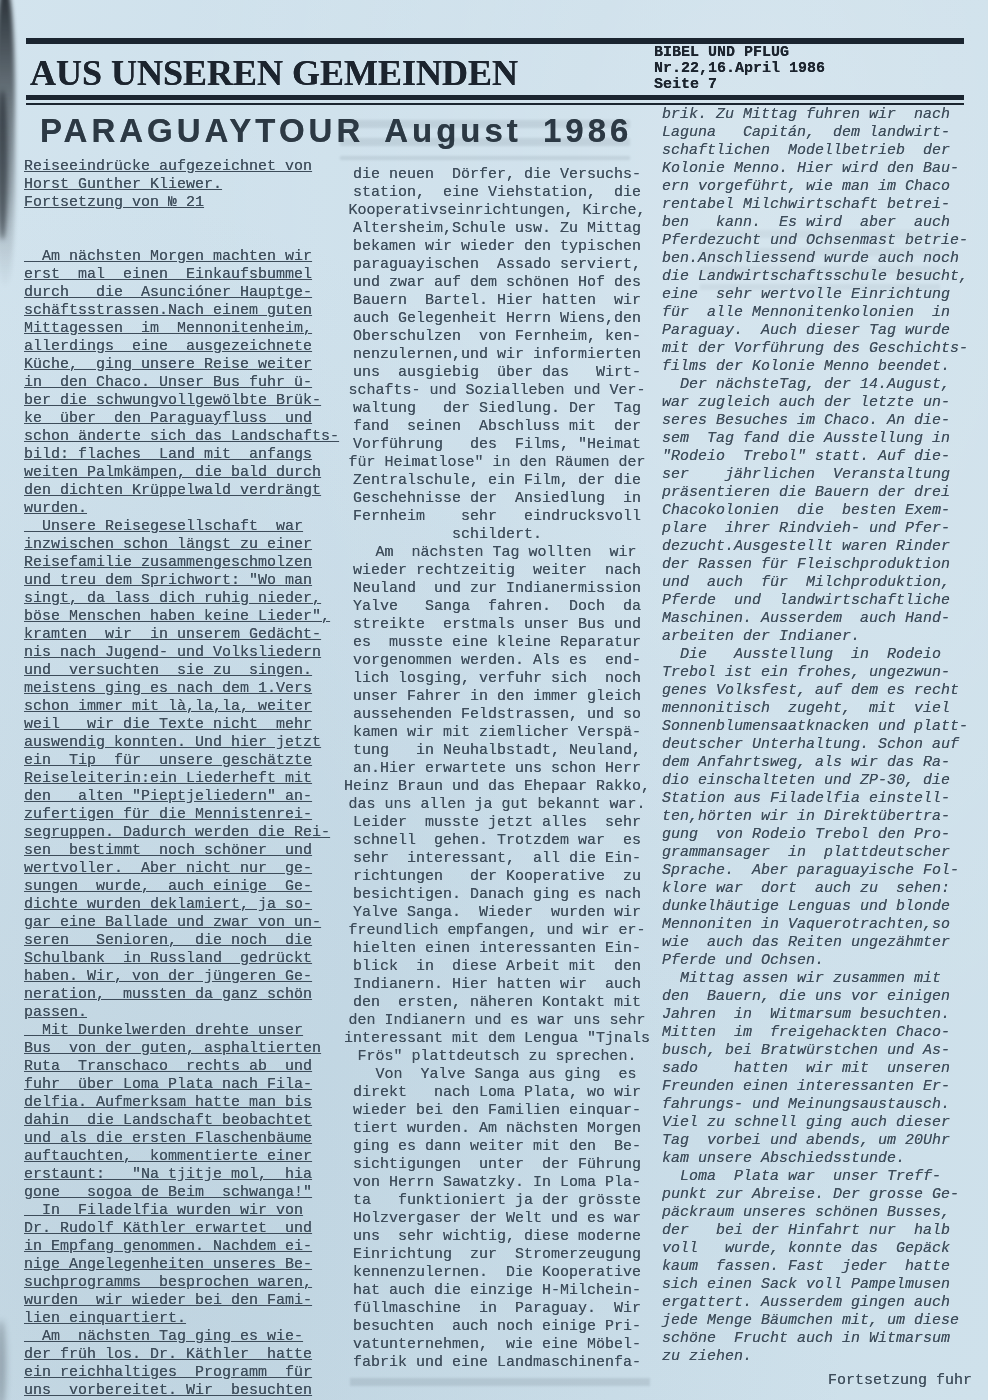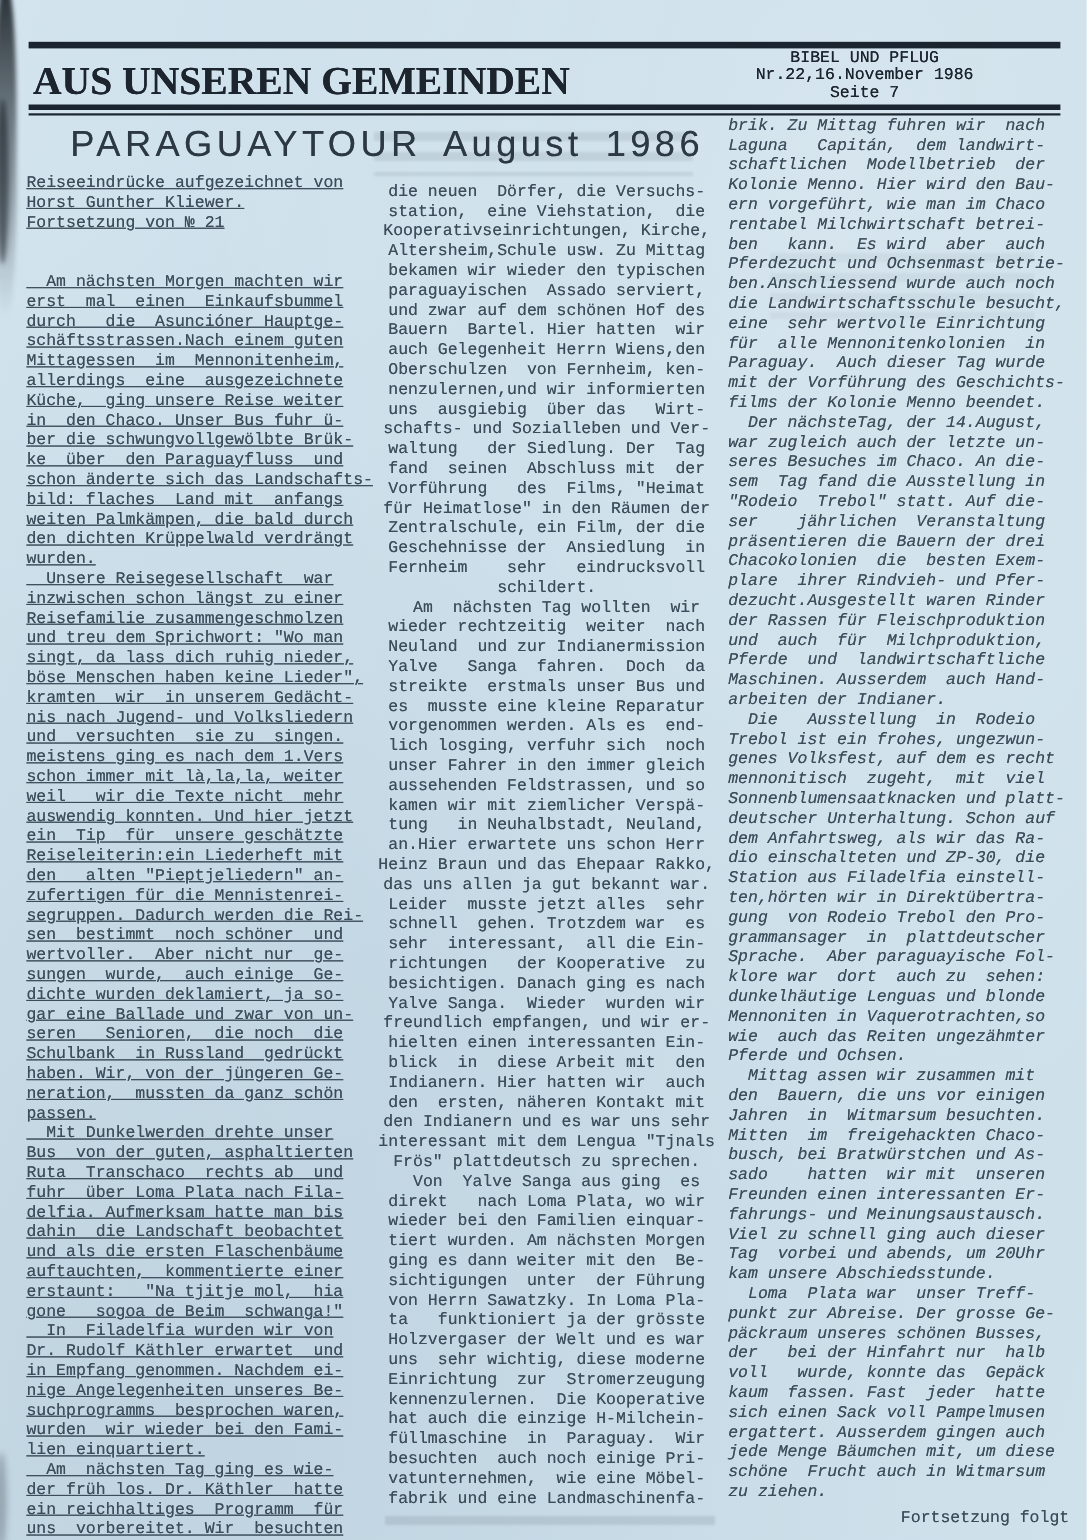--- a/index.html
+++ b/index.html
@@ -16,30 +16,31 @@
   .rule-thick { left:26px; right:24px; top:95px;  height:5px; }
   .rule-thin  { left:26px; right:24px; top:103px; height:2px; }
   .section-title {
     position:absolute; left:30px; top:52px;
     font-family:"Liberation Serif","DejaVu Serif",serif;
     font-weight:bold; font-size:36px; letter-spacing:0px; color:#1c242e;
     text-shadow:0 0 .6px #1c242e;
     text-align:center;
   }
   .issue-block {
-    position:absolute; right:42px; top:45px; width:320px; text-align:center;
+    position:absolute; right:14px; top:45px; width:320px; text-align:left;
     font-family:"Liberation Mono","DejaVu Sans Mono",monospace;
-    font-weight:normal; font-size:15px; line-height:16px; color:#1c242e;
+    font-weight:bold; font-size:15px; line-height:16px; color:#1c242e;
     text-shadow:0 0 .5px #1c242e;
   }
   .article-title {
-    position:absolute; left:40px; top:112px; width:600px; text-align:right;
+    position:absolute; left:40px; top:112px; width:600px; text-align:left;
     font-family:"Liberation Sans","DejaVu Sans",sans-serif;
     font-size:33px; letter-spacing:4px; word-spacing:8px; color:#2c3944;
     text-shadow:0 0 .6px rgba(44,57,68,.7);
+    font-weight:bold;
   }
   .col {
     position:absolute; white-space:pre; font-size:15px; line-height:18px;
     color:#3d4c5a; text-shadow:0 0 .5px rgba(61,76,90,.75);
   }
   .col1 { left:24px;  top:158px; width:312px;text-decoration:underline; }
   .col2 { left:341px; top:166px; width:312px;text-align:center; }
   .col3 { left:662px; top:106px; width:314px;font-style:italic; }
   .continuation {
     position:absolute; left:662px; top:1372px; width:310px; text-align:right;
@@ -78,21 +79,21 @@
   <div class="ghost ghost1"></div>
   <div class="ghost ghost2"></div>
   <div class="ghost ghost3"></div>
 
   <div class="rule rule-top"></div>
 
   <div class="section-title">AUS UNSEREN GEMEINDEN</div>
 
   <div class="issue-block">
     <div>BIBEL UND PFLUG</div>
-    <div>Nr.22,16.November 1986</div>
+    <div>Nr.22,16.April 1986</div>
     <div>Seite 7</div>
   </div>
 
   <div class="rule rule-thick"></div>
   <div class="rule rule-thin"></div>
 
   <div class="article-title">PARAGUAYTOUR August 1986</div>
 
   <div class="col col1">Reiseeindrücke aufgezeichnet von
 Horst Gunther Kliewer.
@@ -296,15 +297,15 @@
 päckraum unseres schönen Busses,
 der   bei der Hinfahrt nur  halb
 voll   wurde, konnte das  Gepäck
 kaum  fassen. Fast  jeder  hatte
 sich einen Sack voll Pampelmusen
 ergattert. Ausserdem gingen auch
 jede Menge Bäumchen mit, um diese
 schöne  Frucht auch in Witmarsum
 zu ziehen.</div>
 
-  <div class="continuation">Fortsetzung folgt</div>
+  <div class="continuation">Fortsetzung fuhr</div>
 
 </div>
 
 </body></html>

